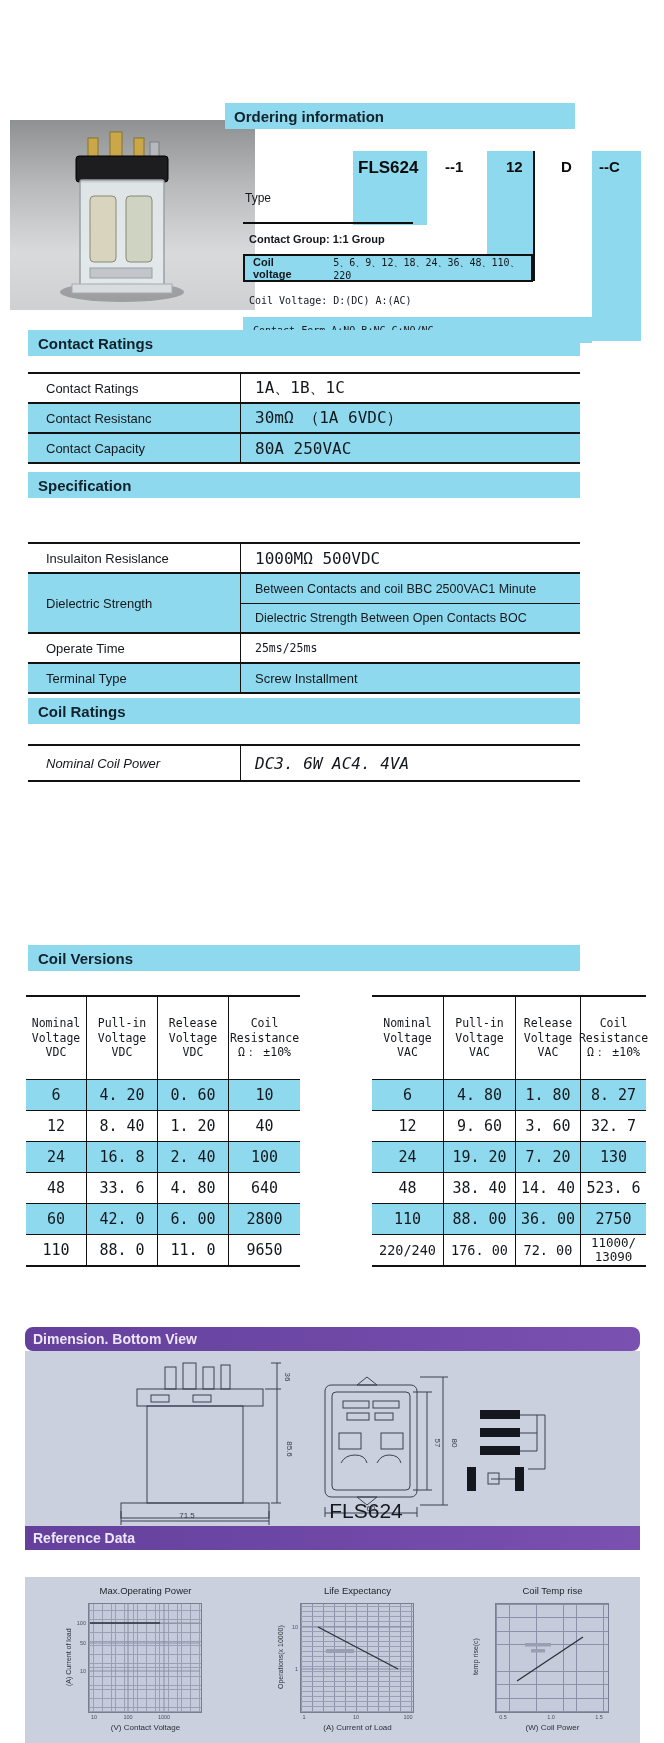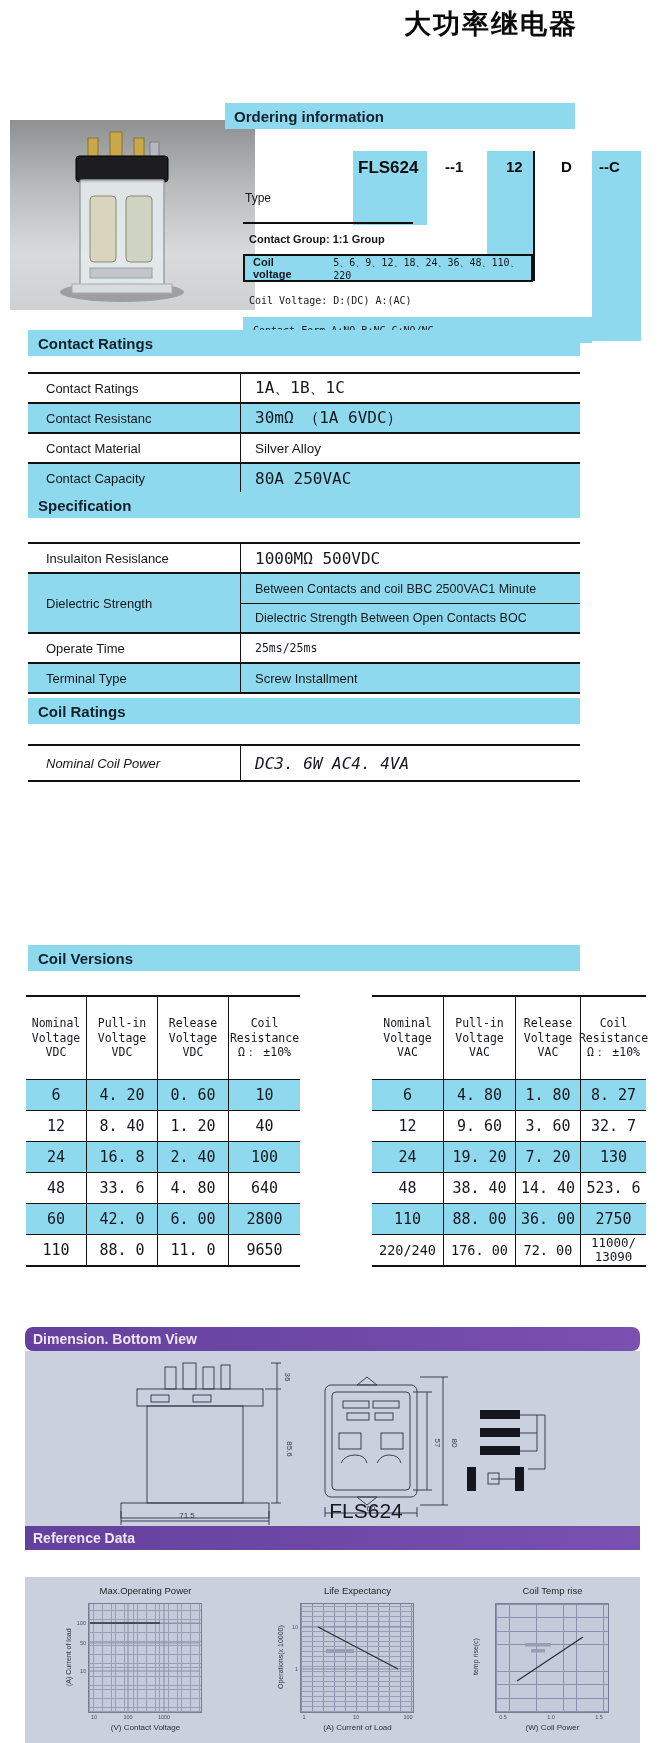--- a/index.html
+++ b/index.html
@@ -86,21 +86,20 @@
         writing-mode:vertical-rl;transform:rotate(180deg);font-size:7px;color:#2d3038;}
   .xlab{position:absolute;left:0;top:140px;width:100%;text-align:center;font-size:8px;color:#2d3038;}
 
   svg text{font-family:"Liberation Sans",sans-serif;}
 </style>
 </head>
 <body>
 
 <div id="page">
 
-  <div class="abs" id="page-title">大功率继电器</div>
 
   <div class="abs" id="photo">
     <svg width="245" height="190" viewBox="0 0 245 190">
       <ellipse cx="112" cy="172" rx="62" ry="10" fill="rgba(40,40,45,0.30)"></ellipse>
       <rect x="78" y="18" width="10" height="22" fill="#caa84a" stroke="#8a7228" stroke-width="1"></rect>
       <rect x="100" y="12" width="12" height="28" fill="#caa84a" stroke="#8a7228" stroke-width="1"></rect>
       <rect x="124" y="18" width="10" height="22" fill="#caa84a" stroke="#8a7228" stroke-width="1"></rect>
       <rect x="140" y="22" width="9" height="18" fill="#b5b8bc" stroke="#7c7f83" stroke-width="1"></rect>
       <rect x="66" y="36" width="92" height="26" rx="3" fill="#1d1d20" stroke="#000" stroke-width="1"></rect>
       <rect x="70" y="60" width="84" height="108" rx="2" fill="#e4e9ec" fill-opacity="0.88" stroke="#9aa0a6" stroke-width="1.5"></rect>
@@ -139,31 +138,27 @@
   <div class="abs sec-header" style="left:28px;top:330px;">Contact  Ratings</div>
   <div class="abs dtable" style="left:28px;top:372px;">
     <div class="drow h28">
       <div class="dcell-l">Contact Ratings</div>
       <div class="dcell-r mono">1A、1B、1C</div>
     </div>
     <div class="drow h28 rowcyan">
       <div class="dcell-l">Contact Resistanc</div>
       <div class="dcell-r mono">30mΩ （1A 6VDC）</div>
     </div>
-    <div class="drow h28">
-      <div class="dcell-l">Contact Material</div>
-      <div class="dcell-r" style="font-size:13.5px;">Silver Alloy</div>
-    </div>
     <div class="drow h28 rowcyan">
       <div class="dcell-l">Contact Capacity</div>
       <div class="dcell-r mono">80A  250VAC</div>
     </div>
   </div>
 
-  <div class="abs sec-header" style="left:28px;top:492px;">Specification</div>
+  <div class="abs sec-header" style="left:28px;top:472px;">Specification</div>
   <div class="abs dtable" style="left:28px;top:542px;">
     <div class="drow h28">
       <div class="dcell-l">Insulaiton Resislance</div>
       <div class="dcell-r mono">1000MΩ  500VDC</div>
     </div>
     <div class="drow rowcyan" style="height:58px;">
       <div class="dcell-l">Dielectric Strength</div>
       <div style="flex:1;display:flex;flex-direction:column;border-left:1.5px solid #121212;">
         <div style="height:29px;display:flex;align-items:center;padding-left:14px;font-size:12.5px;">Between Contacts and coil BBC    2500VAC1 Minute</div>
         <div style="height:29px;display:flex;align-items:center;padding-left:14px;font-size:12.5px;border-top:1.5px solid #121212;box-sizing:border-box;">Dielectric Strength Between Open Contacts BOC</div>

